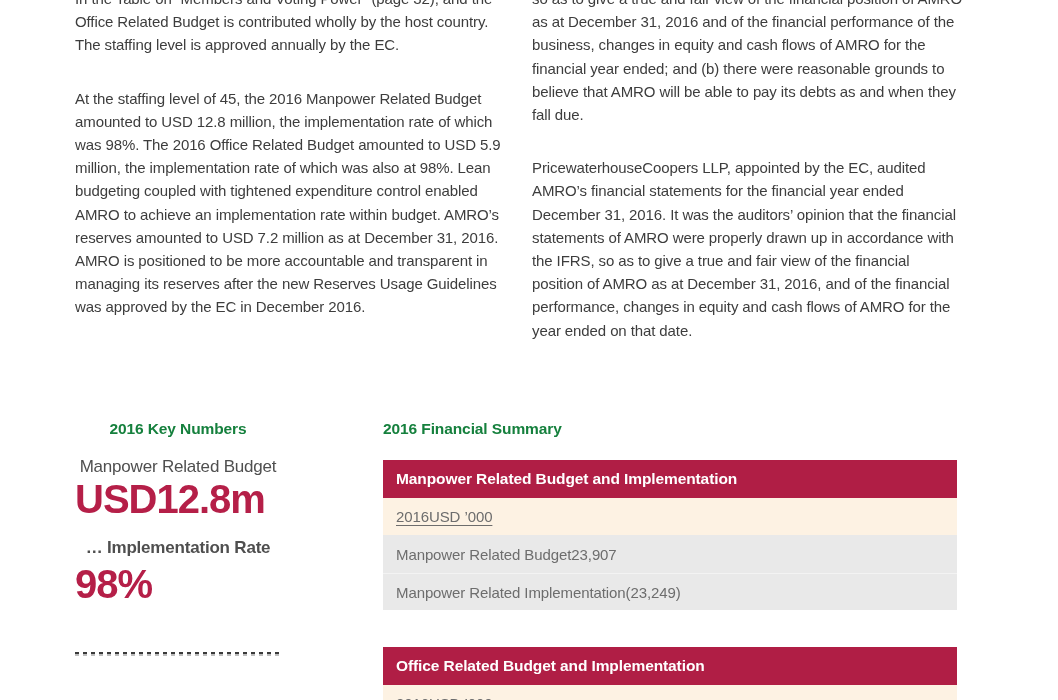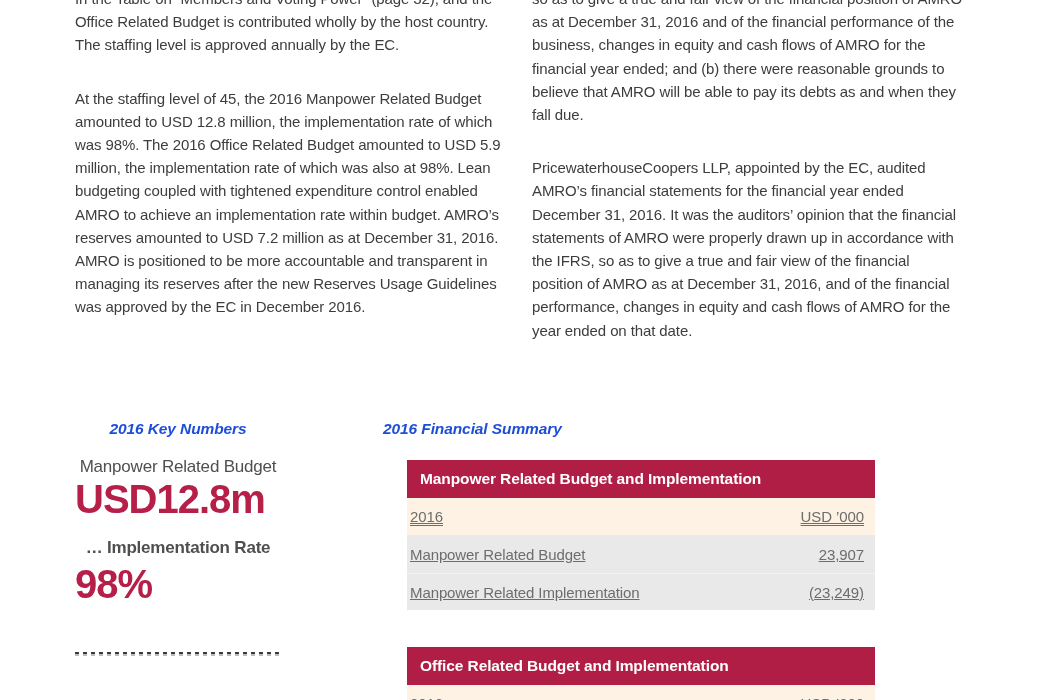--- a/index.html
+++ b/index.html
@@ -24,23 +24,22 @@
   }
   .col-left  { left: 75px;  width: 432px; }
   .col-right { left: 532px; width: 432px; }
   .col p { margin: 0 0 30px 0; }
 
   
   .section-heading {
     position: absolute;
     font-size: 15.5px;
     font-weight: bold;
-    color: #1d4ed8;
+    color: #15803d;
     letter-spacing: -0.1px;
-    font-style: italic;
   }
   .heading-keynumbers { left: 75px; top: 420px; width: 206px; text-align: center; }
   .heading-finsummary { left: 383px; top: 420px; }
 
   
   .keynum { position: absolute; left: 75px; top: 420px; width: 206px; }
   .keynum .kn-label {
     position: absolute; left: 0; width: 206px;
     text-align: center; font-size: 17px; color: #4f4f4f; letter-spacing: -0.2px;
     white-space: nowrap;
@@ -55,33 +54,32 @@
   .kn-label-2 { top: 118px; font-weight: bold; }
   .kn-value-2 { top: 142px; }
   .dotted-divider {
     position: absolute; left: 0; top: 232px; width: 206px; height: 4px;
     background:
       repeating-linear-gradient(90deg, #3a3a3a 0 4px, transparent 4px 8px) top/100% 2px no-repeat,
       repeating-linear-gradient(90deg, #bdbdbd 0 4px, transparent 4px 8px) bottom/100% 2px no-repeat;
   }
 
   
-  .fin-table { position: absolute; left: 383px; width: 468px; margin-left: 24px; }
+  .fin-table { position: absolute; left: 383px; width: 574px; }
   .fin-table-1 { top: 460px; }
   .fin-table-2 { top: 647px; }
   .ft-header {
     height: 38px; background: #b01e45;
     display: flex; align-items: center; padding-left: 13px;
     color: #ffffff; font-weight: bold; font-size: 15.5px; letter-spacing: -0.1px;
   }
   .ft-row {
     height: 38px; display: flex; align-items: center;
-    justify-content: space-between;
-    padding-left: 3px; padding-right: 11px;
-    font-size: 15px; color: #6d6d6d; letter-spacing: -0.1px; text-decoration: underline;
+    padding-left: 13px; padding-right: 11px;
+    font-size: 15px; color: #6d6d6d; letter-spacing: -0.1px;
   }
   .ft-row-units { background: #fdf2e3; height: 37px; }
   .ft-row-units span { text-decoration: underline; text-underline-offset: 3px; }
   .ft-row-grey { background: #e9e9e9; }
   .ft-row-grey + .ft-row-grey { border-top: 1px solid #f3f3f3; height: 37px; }
 </style>
 </head>
 <body>
 
 <div class="page">

